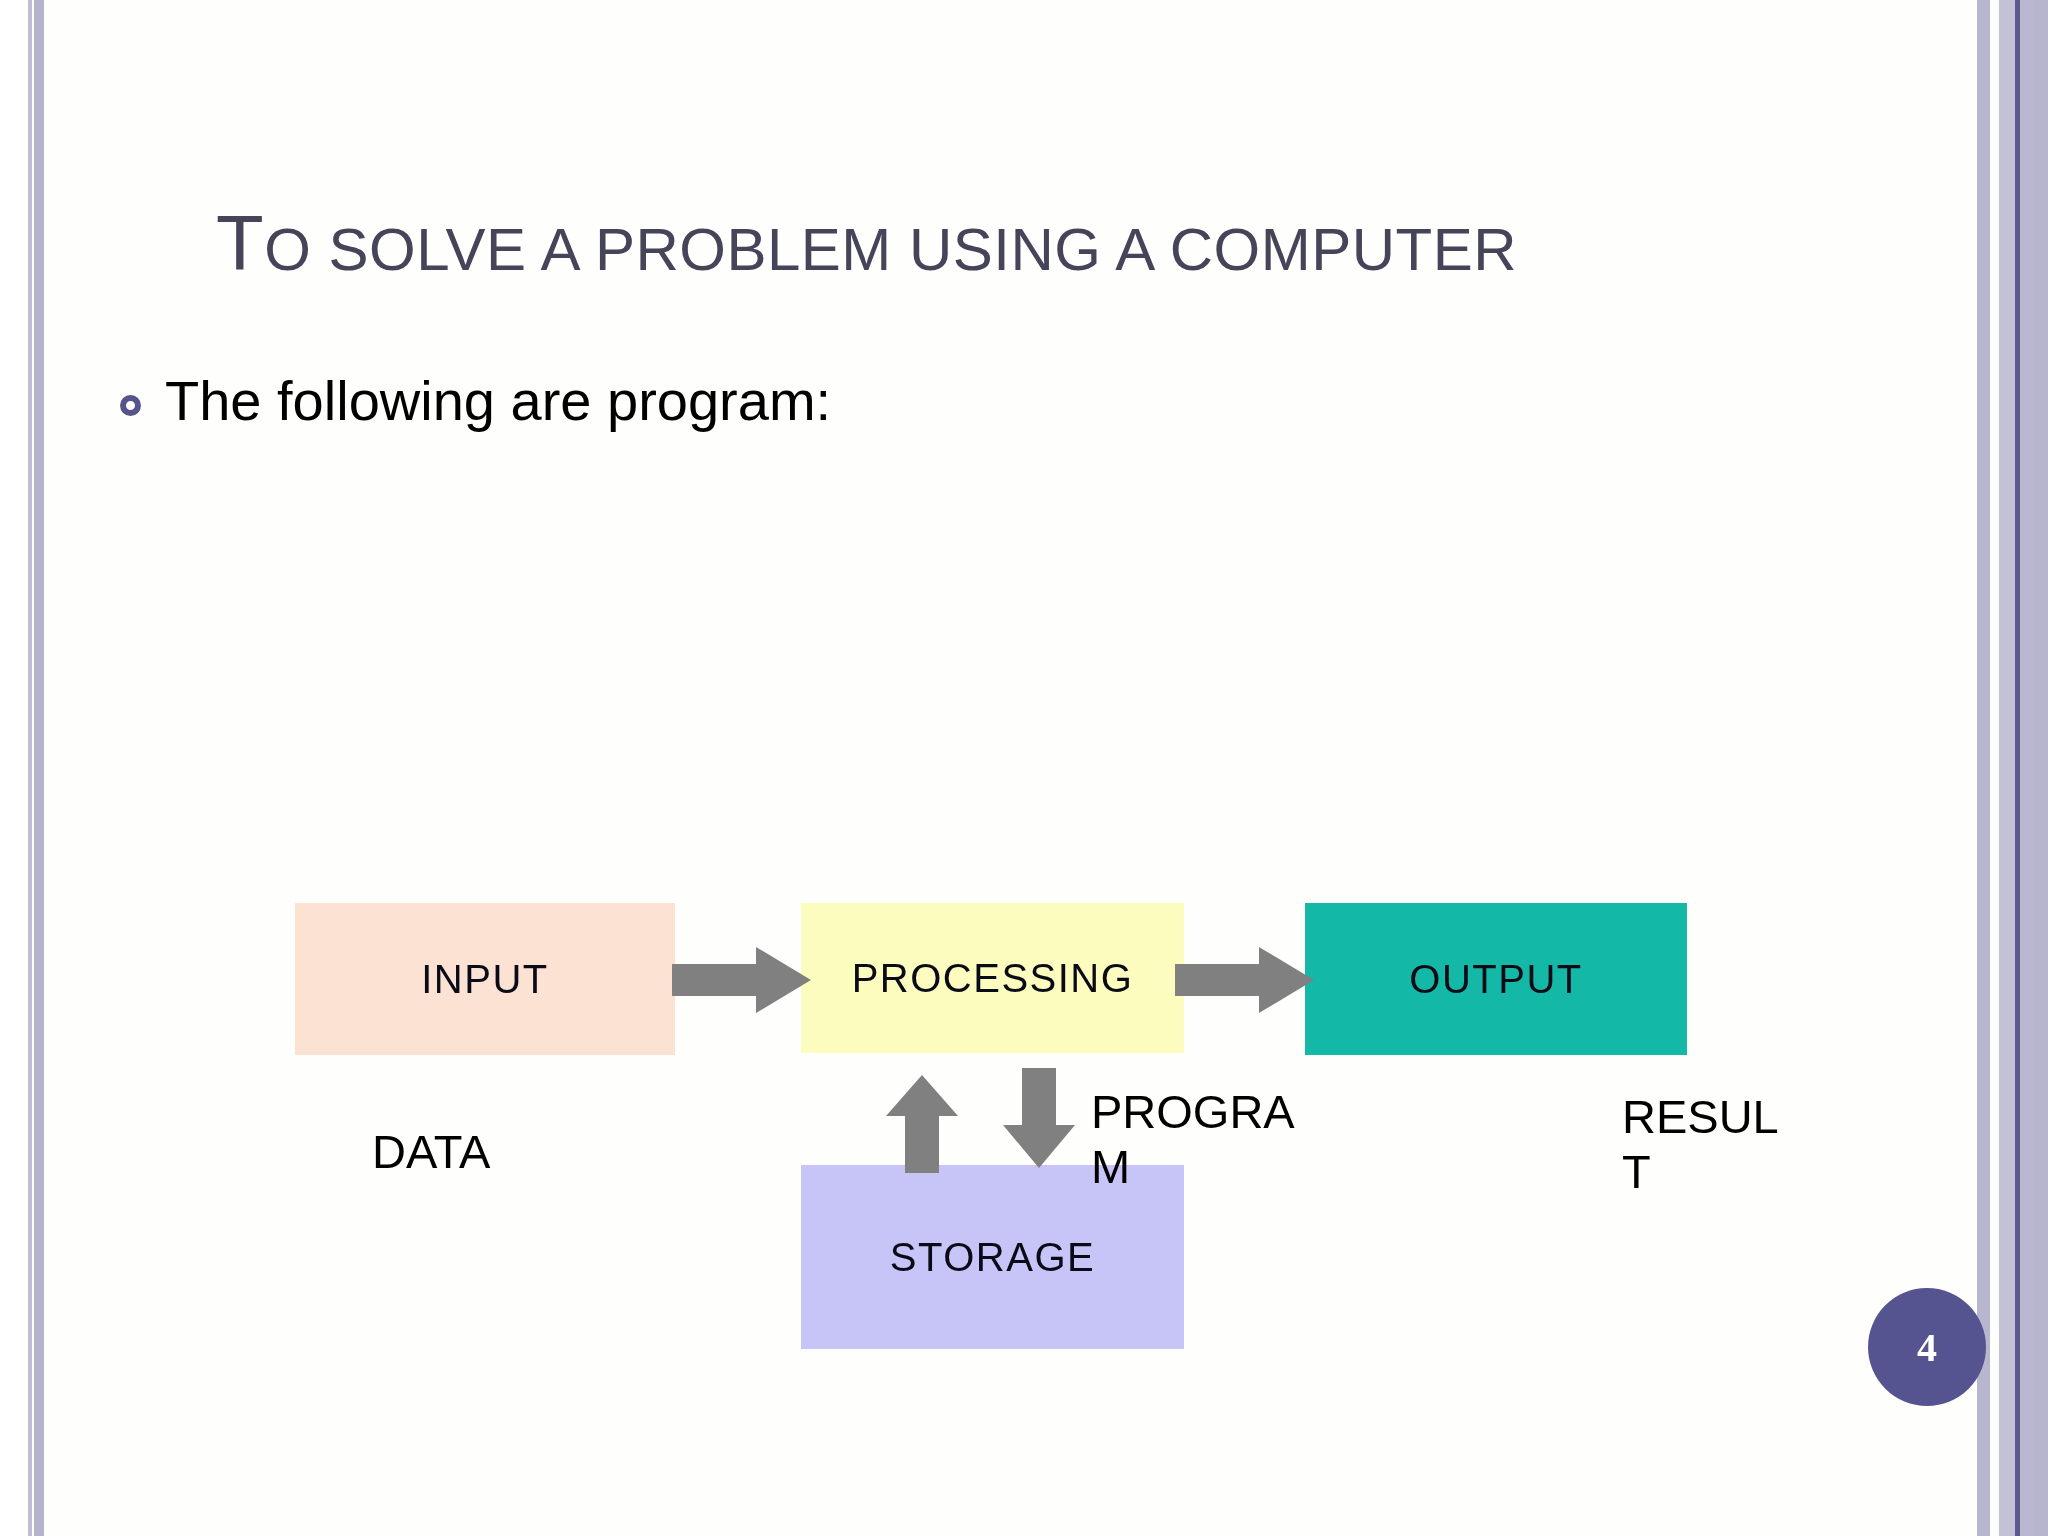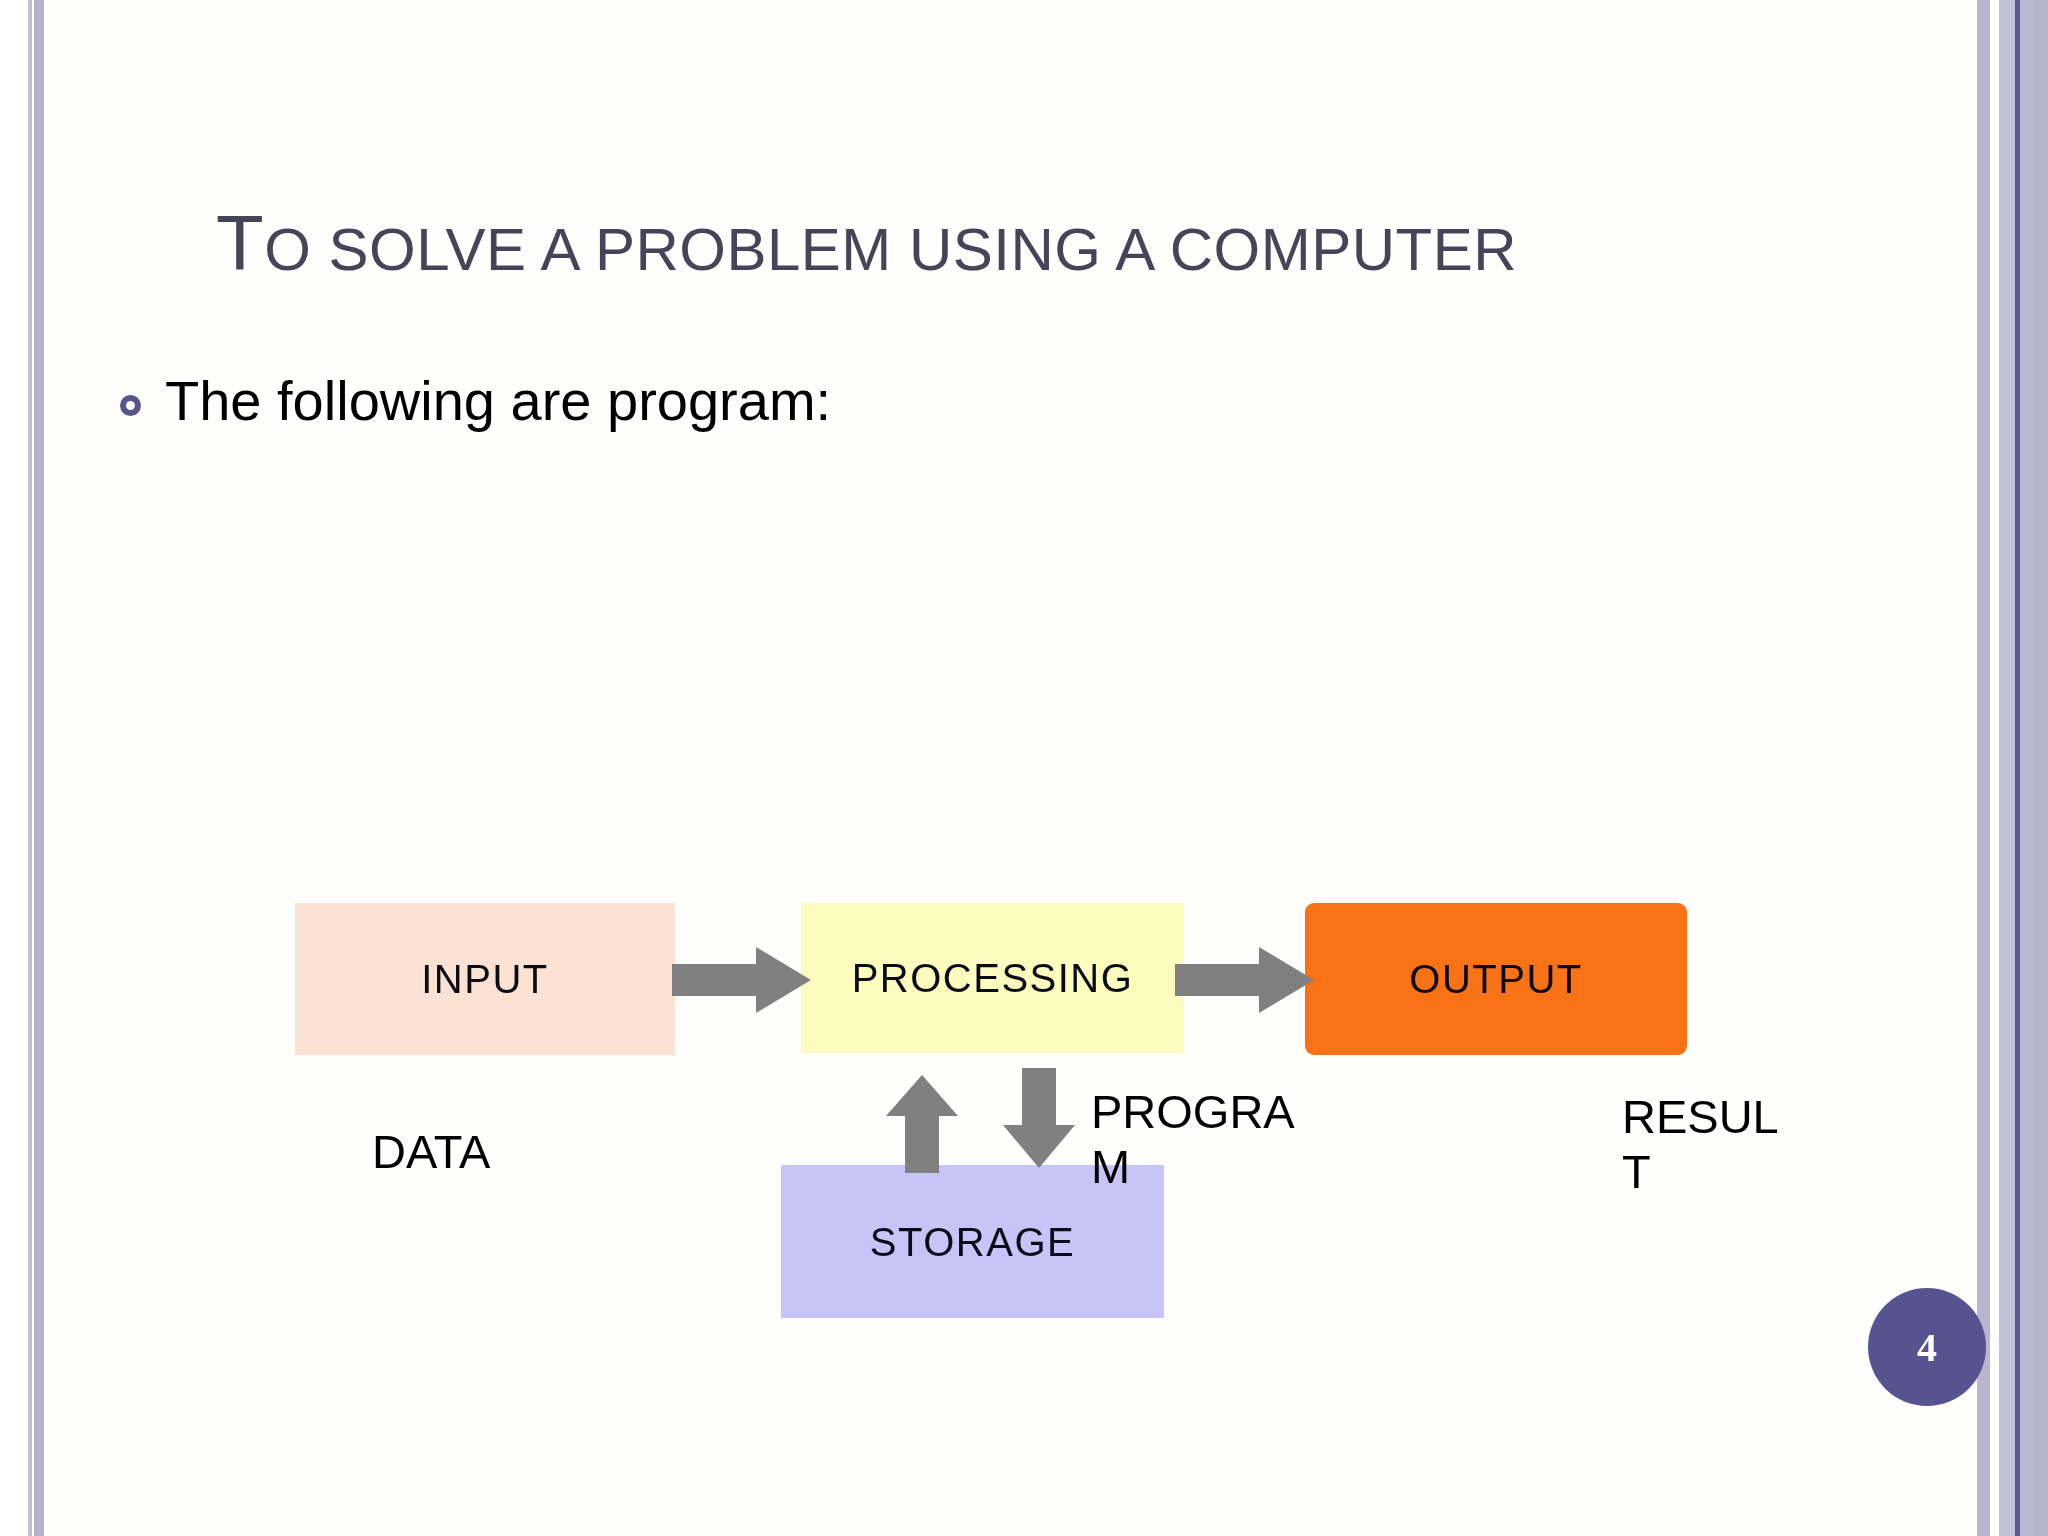--- a/index.html
+++ b/index.html
@@ -129,25 +129,24 @@
   #box-input {
     left: 275px; top: 903px; width: 380px; height: 152px;
     background: #FBE2D2;
   }
   #box-processing {
     left: 781px; top: 903px; width: 383px; height: 150px;
     background: #FCFCBE;
   }
   #box-output {
     left: 1285px; top: 903px; width: 382px; height: 152px;
-    background: #f97316;
-    border-radius: 9px;
+    background: #14b8a6;
   }
   #box-storage {
-    left: 761px; top: 1165px; width: 383px; height: 153px;
+    left: 781px; top: 1165px; width: 383px; height: 184px;
     background: #C7C5F7;
   }
   .dbox .label { line-height: 1; }
 
   
   .arrow { position: absolute; }
   #arrow-in-proc  { left: 652px;  top: 947px;  width: 139px; height: 66px; }
   #arrow-proc-out { left: 1155px; top: 947px;  width: 139px; height: 66px; }
   #arrow-up       { left: 866px;  top: 1075px; width: 72px;  height: 98px; }
   #arrow-down     { left: 983px;  top: 1068px; width: 72px;  height: 100px; }

